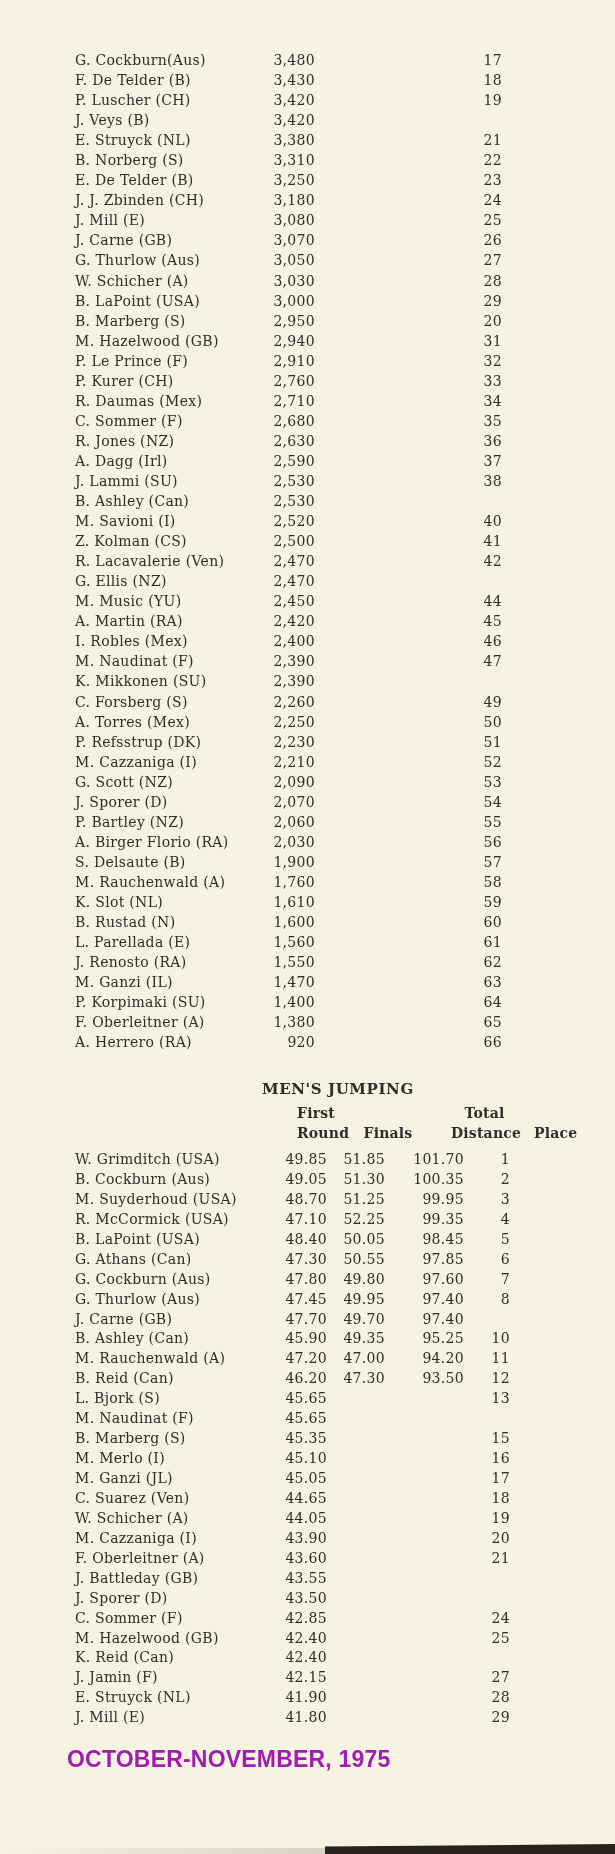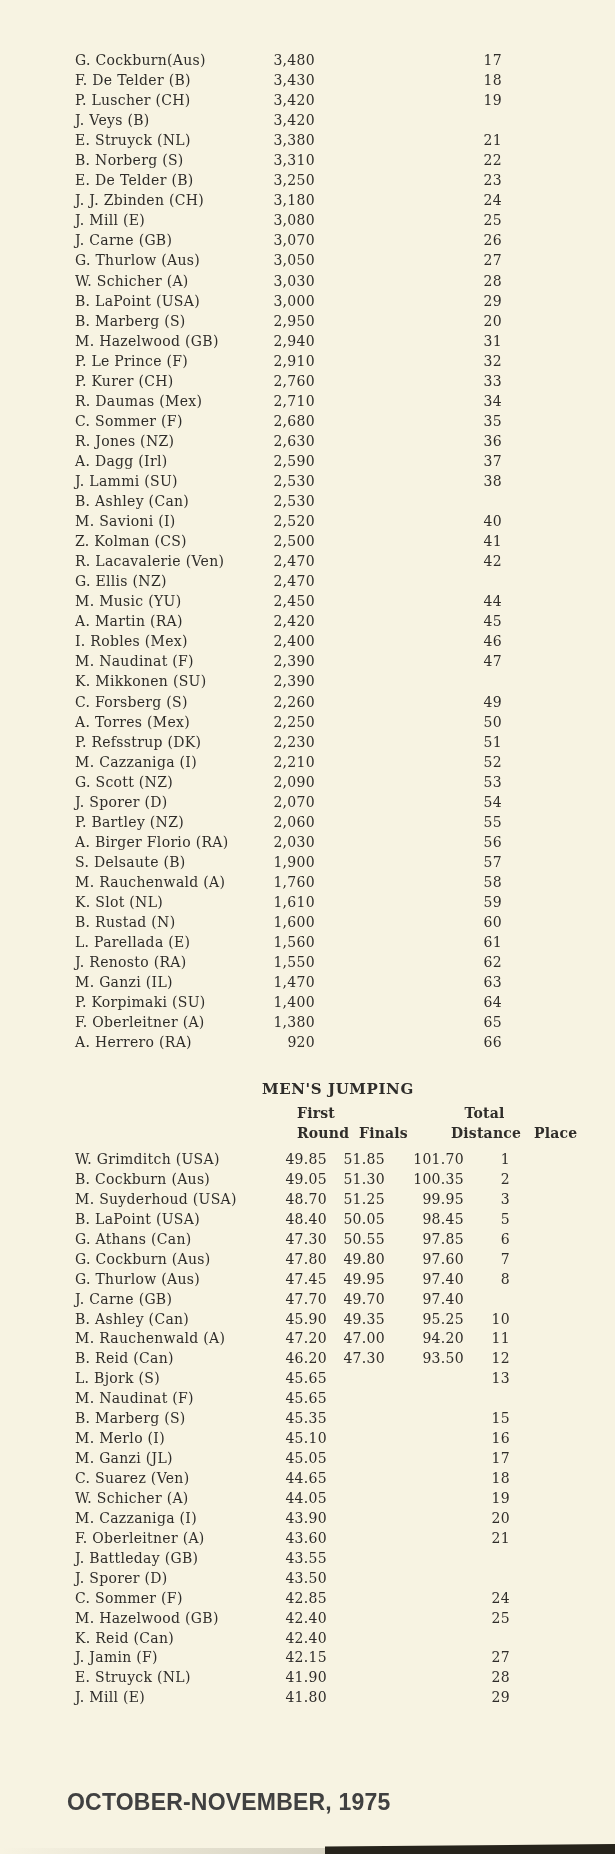--- a/index.html
+++ b/index.html
@@ -37,38 +37,38 @@
     position:absolute; top:1080px; left:262px;
     font-size:15px; font-weight:bold; letter-spacing:.6px;
   }
   .jump-head {
     position:absolute; top:1103px; left:75px; width:435px;
     display:grid; grid-template-columns:206px 46px 58px 85px 40px;
     font-size:14px; font-weight:bold; line-height:20px; letter-spacing:.2px;gap:16px;
   }
   .hcell { display:flex; flex-direction:column; justify-content:flex-end; white-space:nowrap; }
   .h-col1 { text-align:left; }
-  .h-col2 { text-align:left; }
+  .h-col2 { text-align:center; }
   .h-col3 { text-align:center; padding-left:18px; }
   .h-col4 { text-align:right; }
   .hline { display:block; }
   .jrows { position:absolute; top:1150px; left:75px; width:435px; }
   .jrow {
     display:grid; grid-template-columns:206px 46px 58px 85px 40px;
     height:19.95px; line-height:19.95px;
     font-size:14px; letter-spacing:.3px; white-space:nowrap;
   }
   .j-name { text-align:left; }
   .j-first, .j-finals, .j-place { text-align:right; }
   .j-total { text-align:right; padding-right:6px; }
 
   .footer {
     position:absolute; top:1746px; left:67px;
     font-family:"Liberation Sans", sans-serif;
-    font-weight:bold; font-size:23px; letter-spacing:.2px; color:#404040;margin-top:43px;
+    font-weight:bold; font-size:23px; letter-spacing:.2px; color:#a21caf;
   }
 </style>
 </head>
 <body>
 
 <div class="page">
   <div class="scan-top"></div>
 
   <div class="list1" id="list1">
       <div class="row1">
@@ -359,20 +359,27 @@
         <span class="j-place">2</span>
       </div>
       <div class="jrow">
         <span class="j-name">M. Suyderhoud (USA)</span>
         <span class="j-first">48.70</span>
         <span class="j-finals">51.25</span>
         <span class="j-total">99.95</span>
         <span class="j-place">3</span>
       </div>
       <div class="jrow">
+        <span class="j-name">R. McCormick (USA)</span>
+        <span class="j-first">47.10</span>
+        <span class="j-finals">52.25</span>
+        <span class="j-total">99.35</span>
+        <span class="j-place">4</span>
+      </div>
+      <div class="jrow">
         <span class="j-name">B. LaPoint (USA)</span>
         <span class="j-first">48.40</span>
         <span class="j-finals">50.05</span>
         <span class="j-total">98.45</span>
         <span class="j-place">5</span>
       </div>
       <div class="jrow">
         <span class="j-name">G. Athans (Can)</span>
         <span class="j-first">47.30</span>
         <span class="j-finals">50.55</span>

